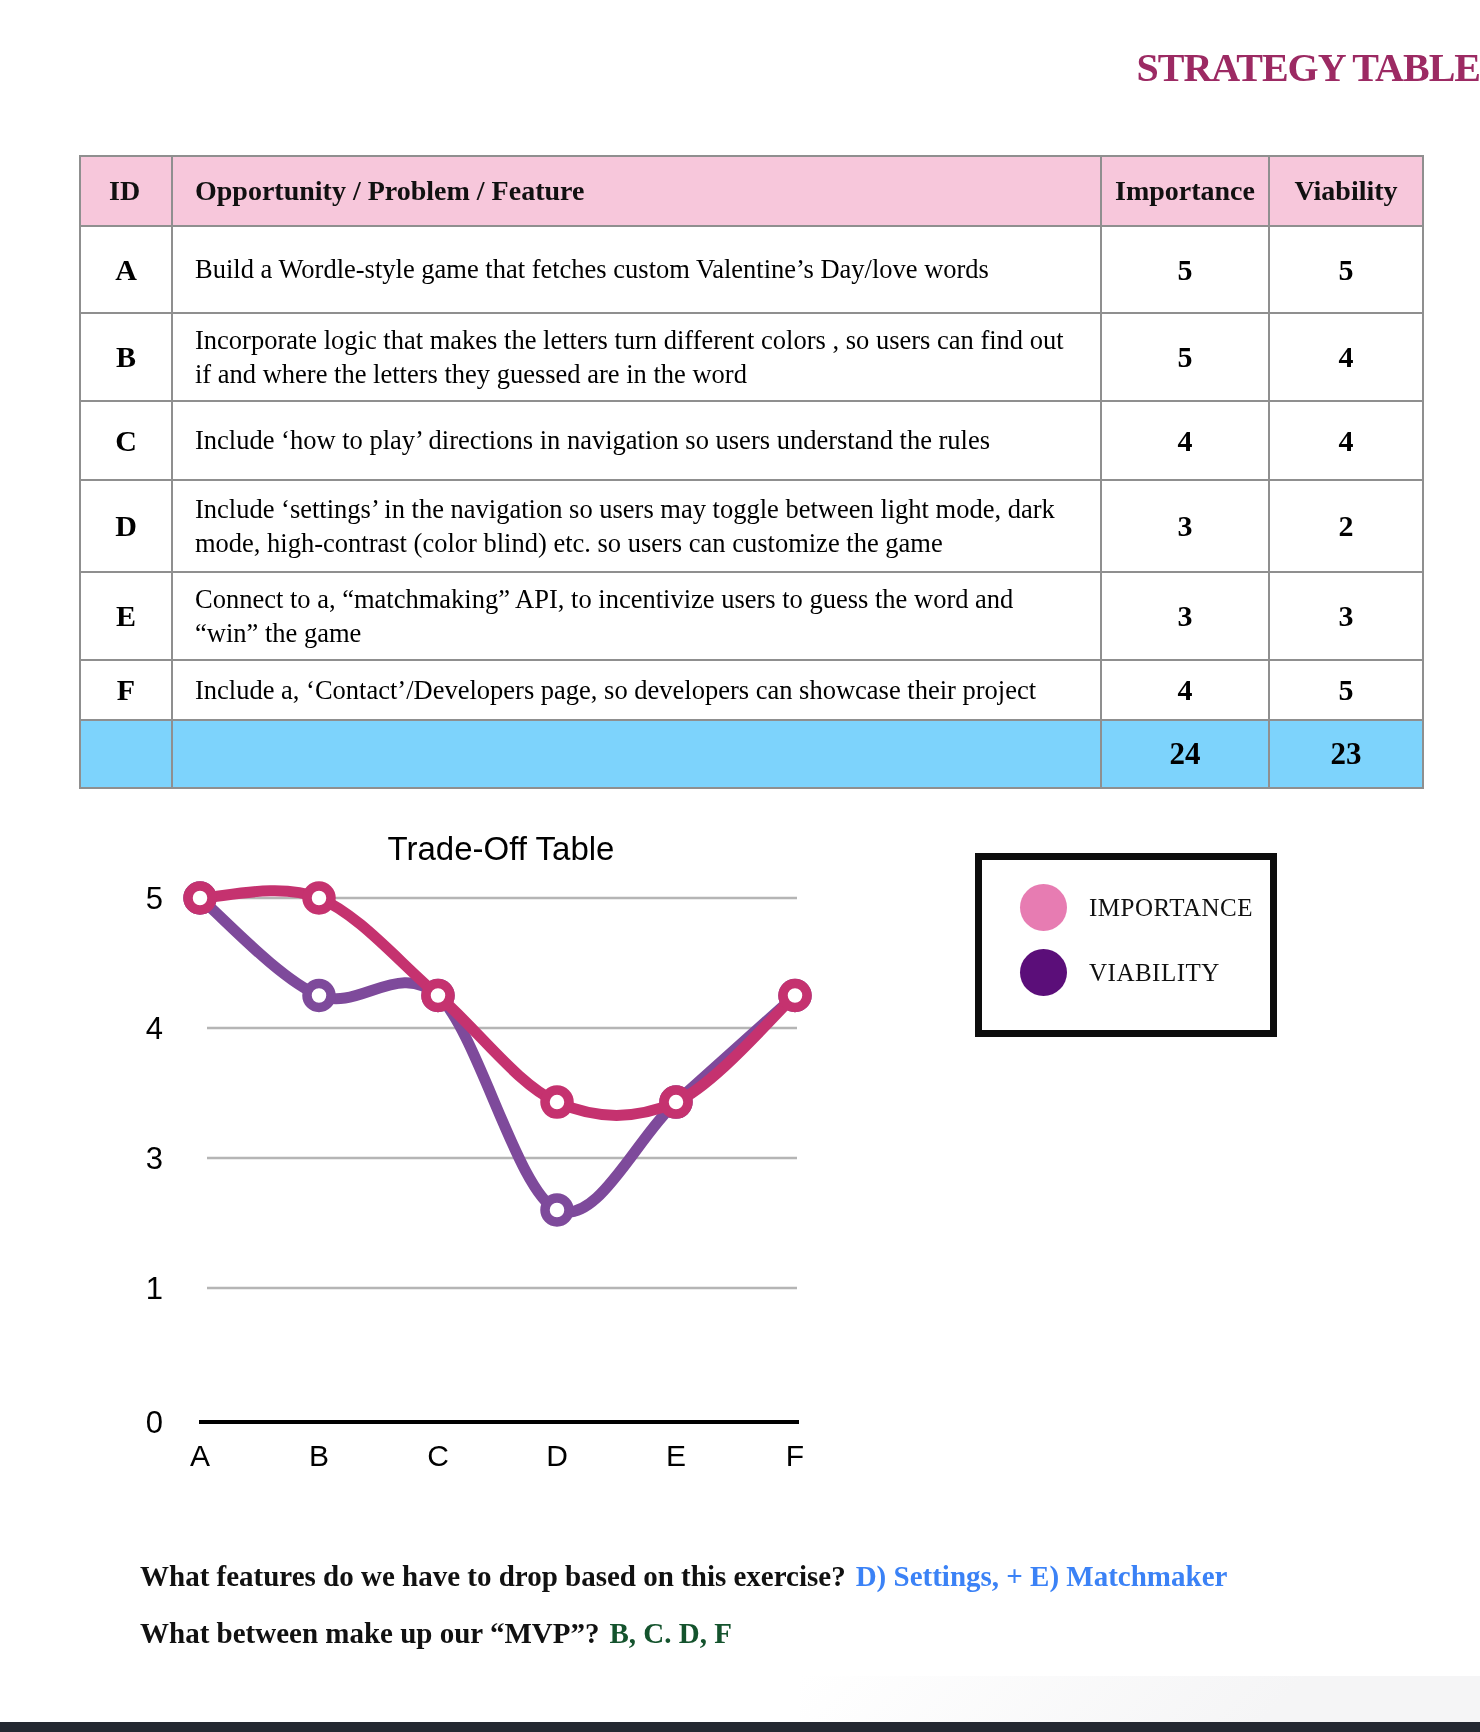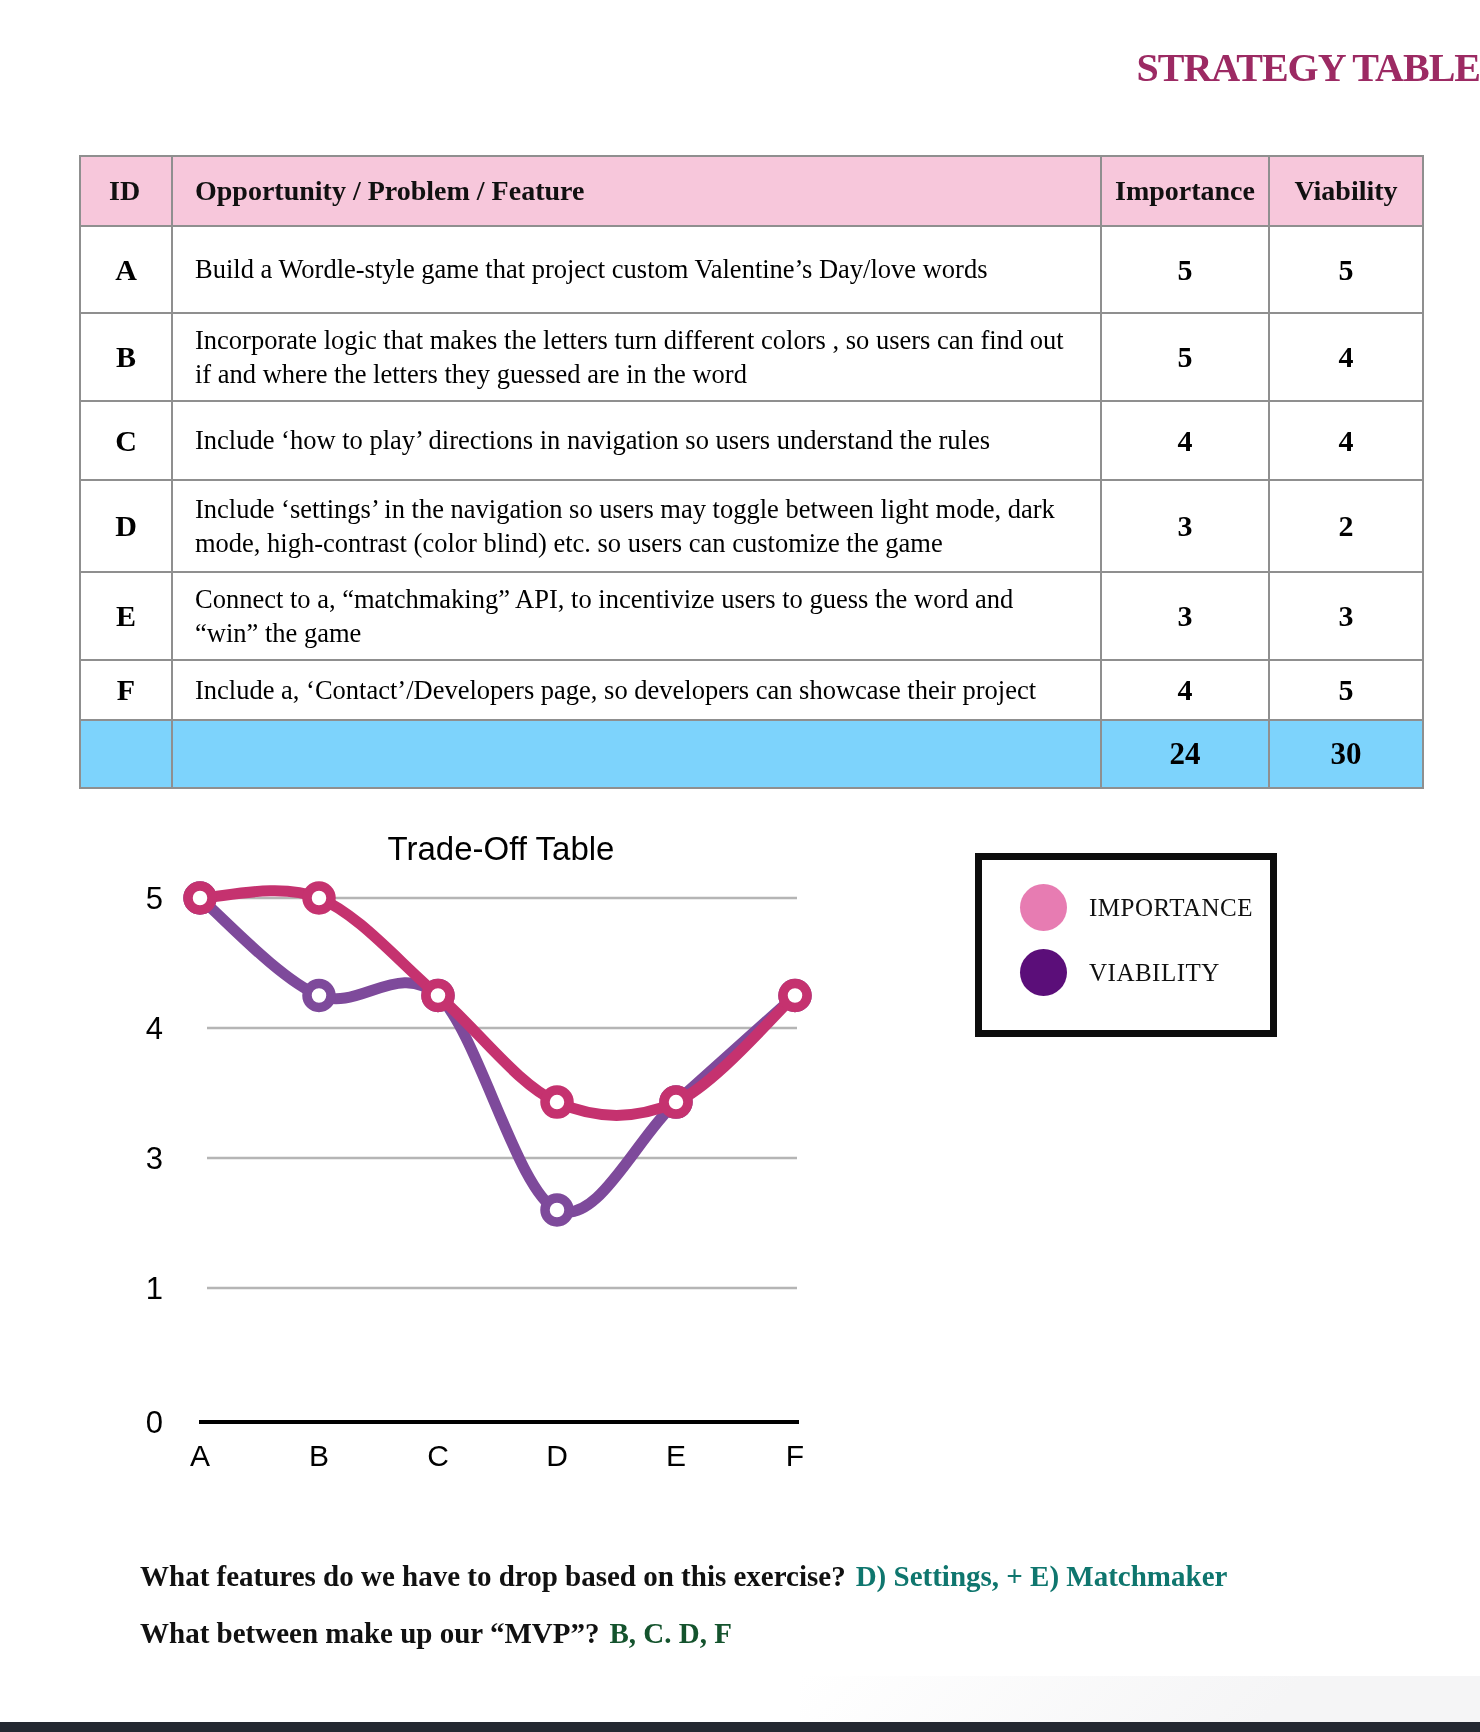--- a/index.html
+++ b/index.html
@@ -70,21 +70,21 @@
     <tr>
       <th class="col-id">ID</th>
       <th class="col-feature">Opportunity / Problem / Feature</th>
       <th class="col-imp">Importance</th>
       <th class="col-via">Viability</th>
     </tr>
   </thead>
   <tbody id="table-body">
       <tr>
         <td class="cell-id">A</td>
-        <td class="cell-feature">Build a Wordle-style game that project custom Valentine’s Day/love words</td>
+        <td class="cell-feature">Build a Wordle-style game that fetches custom Valentine’s Day/love words</td>
         <td class="cell-num">5</td>
         <td class="cell-num">5</td>
       </tr>
       <tr>
         <td class="cell-id">B</td>
         <td class="cell-feature">Incorporate logic that makes the  letters turn different colors , so users can find out if and where the letters they guessed are in the word</td>
         <td class="cell-num">5</td>
         <td class="cell-num">4</td>
       </tr>
       <tr>
@@ -110,21 +110,21 @@
         <td class="cell-feature">Include a, ‘Contact’/Developers page, so developers can showcase their project</td>
         <td class="cell-num">4</td>
         <td class="cell-num">5</td>
       </tr>
     </tbody>
   <tfoot>
     <tr>
       <td></td>
       <td></td>
       <td class="cell-num">24</td>
-      <td class="cell-num">30</td>
+      <td class="cell-num">23</td>
     </tr>
   </tfoot>
 </table>
 
 <svg id="chart-svg" width="750" height="670" viewBox="0 0 750 670">
     <line x1="92" y1="80" x2="682" y2="80" stroke="#b5b5b5" stroke-width="2.5"></line>
     <line x1="92" y1="210" x2="682" y2="210" stroke="#b5b5b5" stroke-width="2.5"></line>
     <line x1="92" y1="340" x2="682" y2="340" stroke="#b5b5b5" stroke-width="2.5"></line>
     <line x1="92" y1="470" x2="682" y2="470" stroke="#b5b5b5" stroke-width="2.5"></line>
     <line x1="84" y1="604" x2="684" y2="604" stroke="#000" stroke-width="4"></line>
@@ -162,21 +162,21 @@
     <span class="legend-label">IMPORTANCE</span>
   </div>
   <div class="legend-row">
     <span class="legend-swatch" style="background: rgb(91, 14, 121);"></span>
     <span class="legend-label">VIABILITY</span>
   </div>
 </div>
 
 <div class="questions">
   <p class="question-line">
-    <span>What features do we have to drop based on this exercise?</span><span class="question-answer" style="color: #0f766e; margin-top: 24px;">D) Settings, + E) Matchmaker</span>
+    <span>What features do we have to drop based on this exercise?</span><span class="question-answer" style="color: #3b82f6; margin-top: 24px;">D) Settings, + E) Matchmaker</span>
   </p>
   <p class="question-line">
     <span>What between make up our “MVP”?</span><span class="question-answer" style="color: #14532d;">B, C. D, F</span>
   </p>
 </div>
 
 <div class="bottom-fade"></div>
 <div class="bottom-bar"></div>
 
 </body></html>

